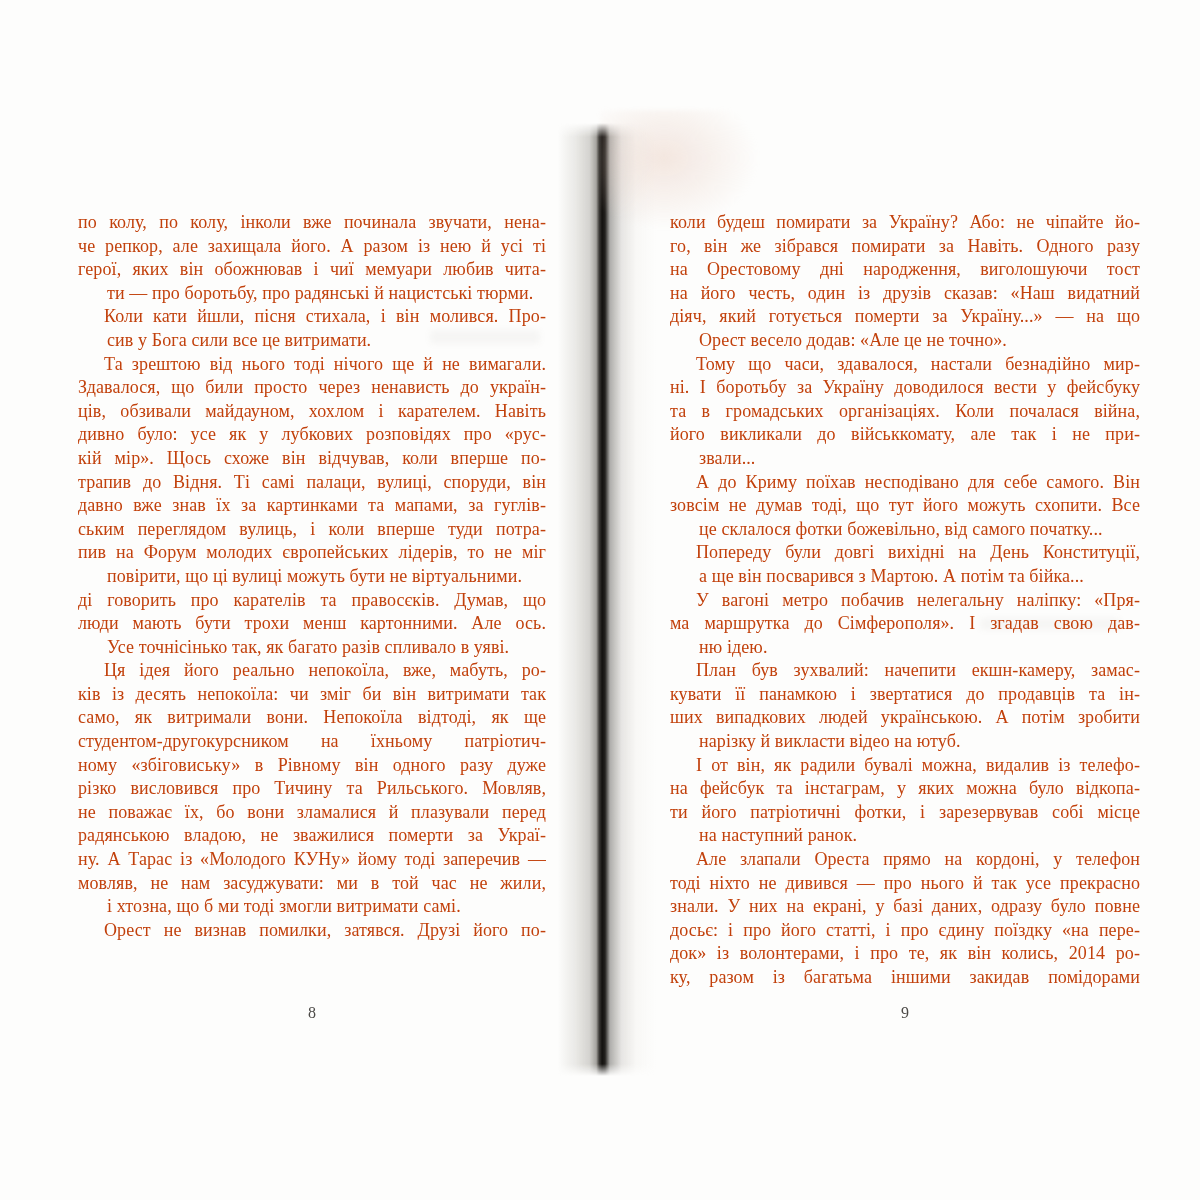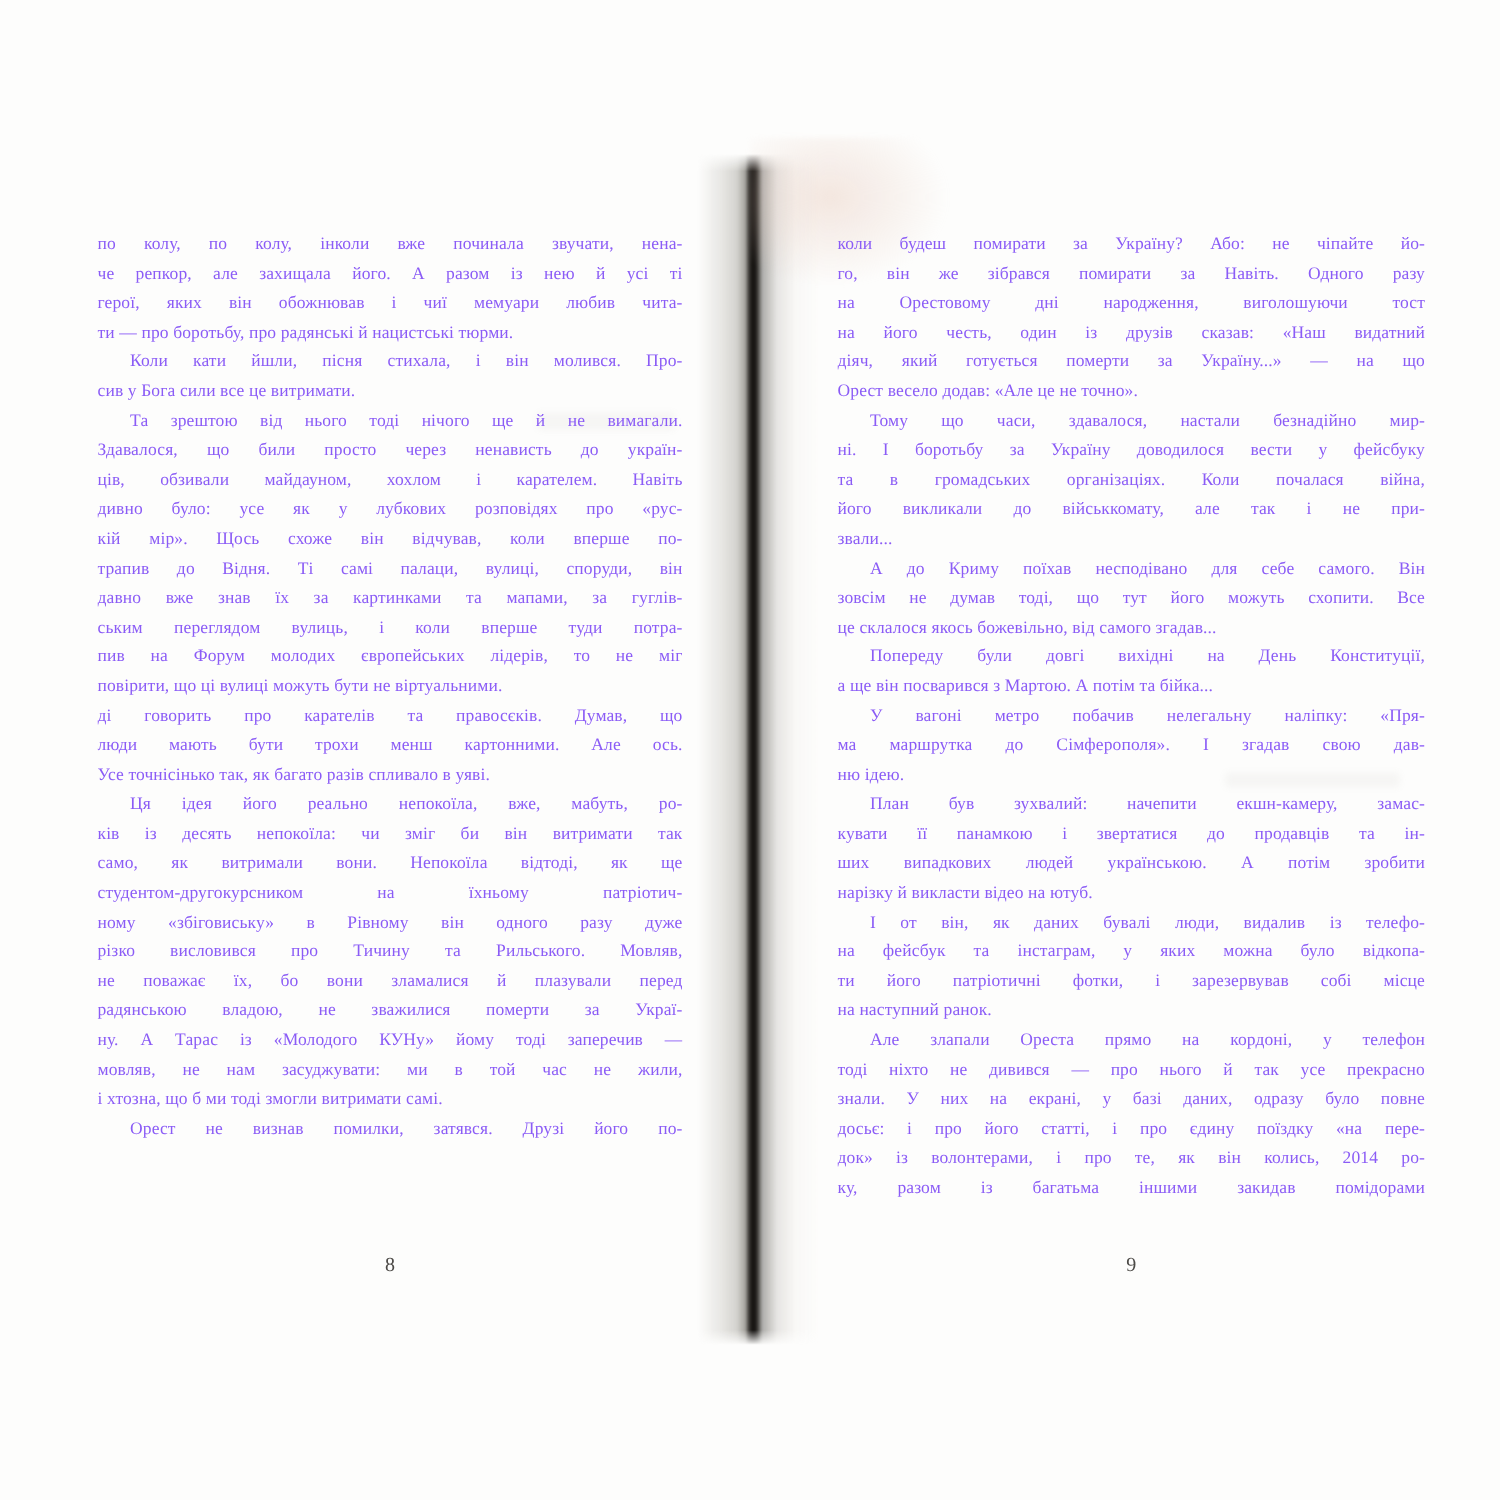--- a/index.html
+++ b/index.html
@@ -5,36 +5,36 @@
   html,body{margin:0;padding:0;background:#ffffff;}
   #scan{
     position:relative;
     width:1200px;height:1200px;
     background:#fdfdfc;
     overflow:hidden;
     font-family:"Liberation Serif","DejaVu Serif",serif;
   }
   .page-text{
     position:absolute;
-    top:184px;
-    font-size:14px;
+    top:211px;
+    font-size:18px;
     line-height:23.6px;
-    color:#8b5cf6;
+    color:#c2410c;
     letter-spacing:0.1px;
   }
   #left-text{left:78px;width:468px;}
   #right-text{left:670px;width:470px;}
   .line{
     height:23.6px;
     overflow:hidden;
     text-align:justify;
     text-align-last:justify;
   }
   .line.indent{text-indent:26px;}
-  .line.end{text-align-last:left;}
+  .line.end{text-align-last:left;margin-left:29px;}
   .page-number{
     position:absolute;
     top:1004px;
     font-size:16px;
     color:#4c4a47;
     text-align:center;
   }
   #page-number-left{left:78px;width:468px;}
   #page-number-right{left:670px;width:470px;}
   
@@ -124,31 +124,31 @@
       <div class="line">на його честь, один із друзів сказав: «Наш видатний</div>
       <div class="line">діяч, який готується померти за Україну...» — на що</div>
       <div class="line end">Орест весело додав: «Але це не точно».</div>
       <div class="line indent">Тому що часи, здавалося, настали безнадійно мир-</div>
       <div class="line">ні. І боротьбу за Україну доводилося вести у фейсбуку</div>
       <div class="line">та в громадських організаціях. Коли почалася війна,</div>
       <div class="line">його викликали до військкомату, але так і не при-</div>
       <div class="line end">звали...</div>
       <div class="line indent">А до Криму поїхав несподівано для себе самого. Він</div>
       <div class="line">зовсім не думав тоді, що тут його можуть схопити. Все</div>
-      <div class="line end">це склалося якось божевільно, від самого згадав...</div>
+      <div class="line end">це склалося фотки божевільно, від самого початку...</div>
       <div class="line indent">Попереду були довгі вихідні на День Конституції,</div>
       <div class="line end">а ще він посварився з Мартою. А потім та бійка...</div>
       <div class="line indent">У вагоні метро побачив нелегальну наліпку: «Пря-</div>
       <div class="line">ма маршрутка до Сімферополя». І згадав свою дав-</div>
       <div class="line end">ню ідею.</div>
       <div class="line indent">План був зухвалий: начепити екшн-камеру, замас-</div>
       <div class="line">кувати її панамкою і звертатися до продавців та ін-</div>
       <div class="line">ших випадкових людей українською. А потім зробити</div>
       <div class="line end">нарізку й викласти відео на ютуб.</div>
-      <div class="line indent">І от він, як даних бувалі люди, видалив із телефо-</div>
+      <div class="line indent">І от він, як радили бувалі можна, видалив із телефо-</div>
       <div class="line">на фейсбук та інстаграм, у яких можна було відкопа-</div>
       <div class="line">ти його патріотичні фотки, і зарезервував собі місце</div>
       <div class="line end">на наступний ранок.</div>
       <div class="line indent">Але злапали Ореста прямо на кордоні, у телефон</div>
       <div class="line">тоді ніхто не дивився — про нього й так усе прекрасно</div>
       <div class="line">знали. У них на екрані, у базі даних, одразу було повне</div>
       <div class="line">досьє: і про його статті, і про єдину поїздку «на пере-</div>
       <div class="line">док» із волонтерами, і про те, як він колись, 2014 ро-</div>
       <div class="line">ку, разом із багатьма іншими закидав помідорами</div>
     </div>

